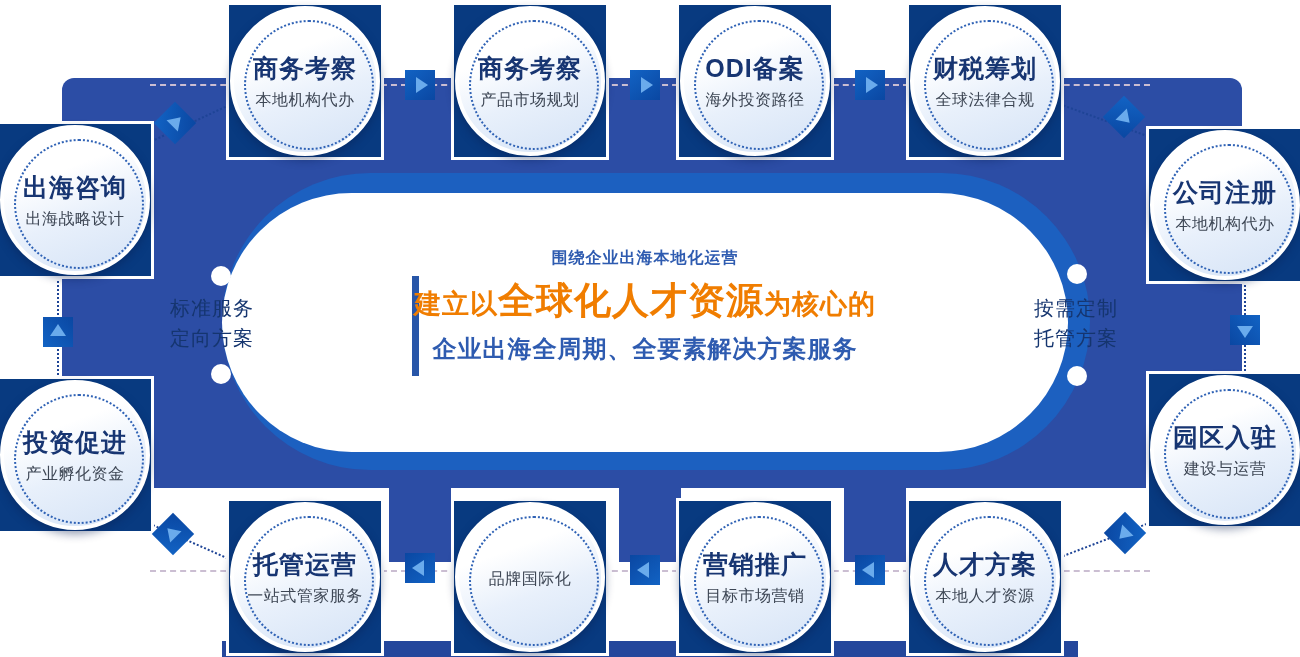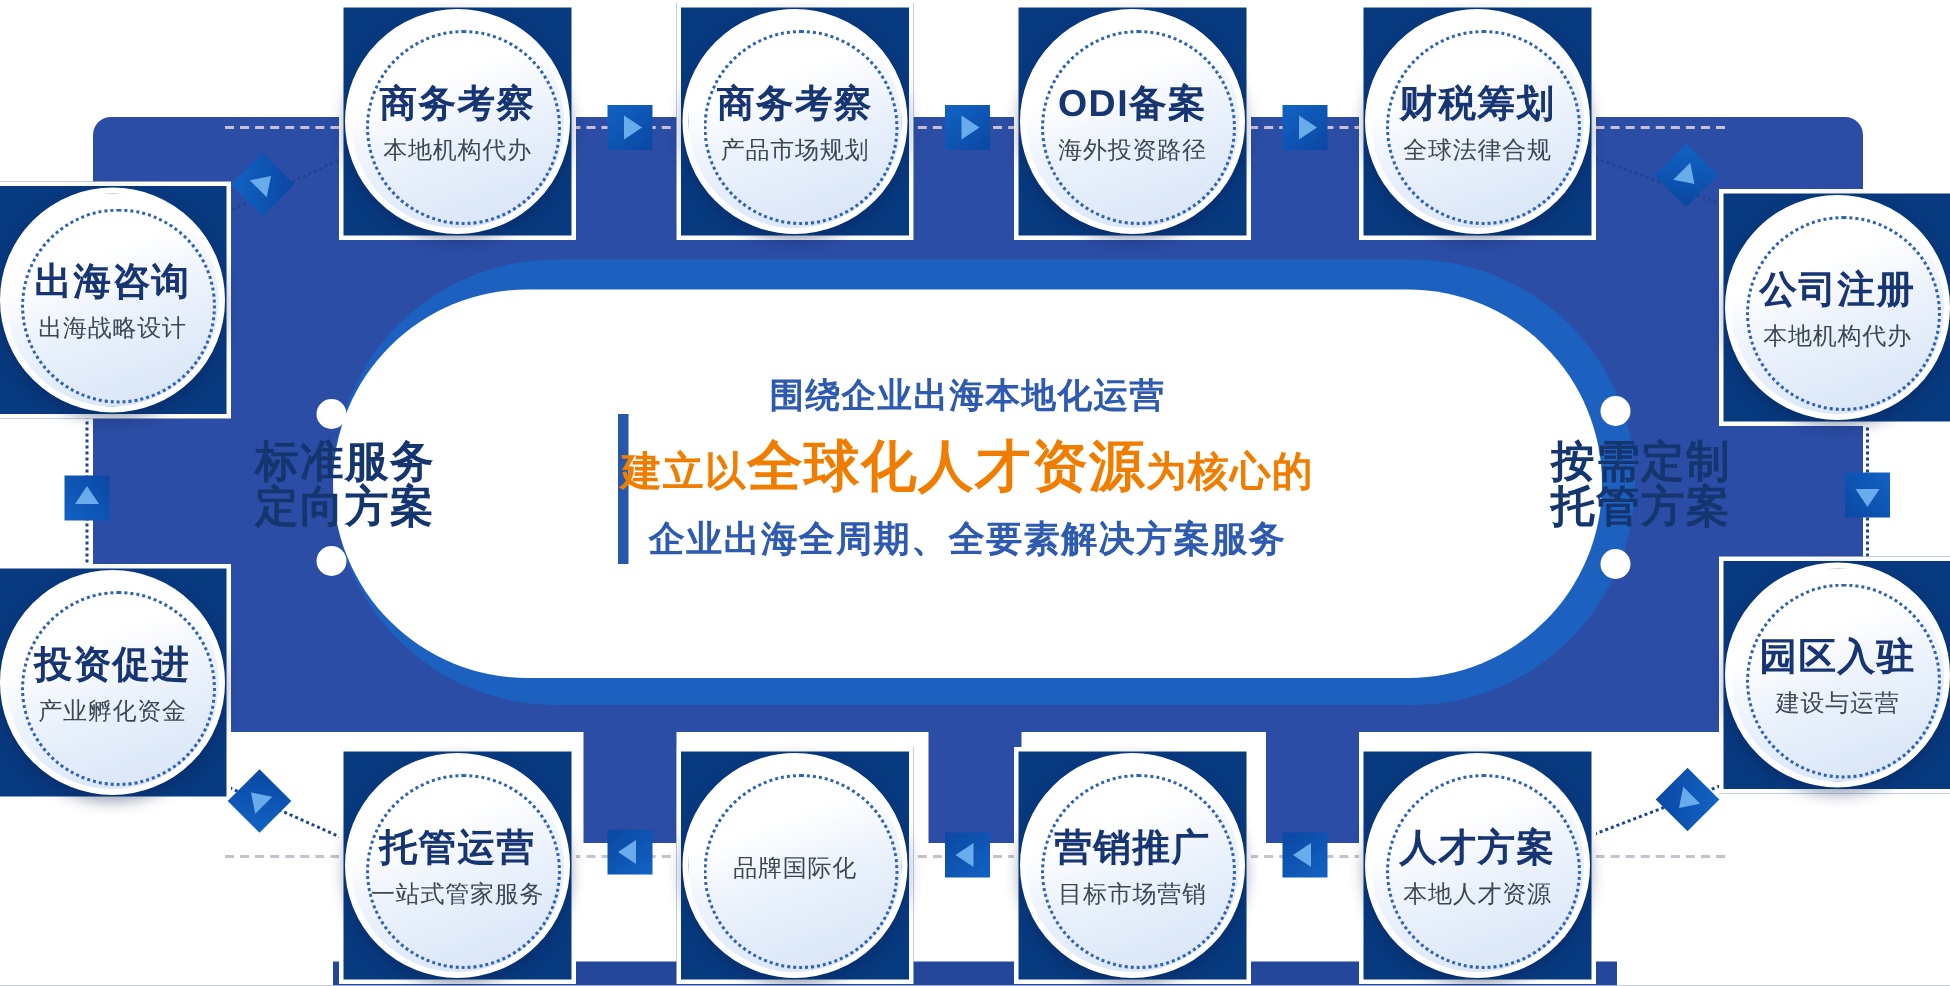--- a/index.html
+++ b/index.html
@@ -11,31 +11,31 @@
     background:#2c4da5;border-radius:12px;z-index:1;}
   .tab{position:absolute;width:62px;height:82px;background:#2c4da5;z-index:1;}
   .bottom-bar{position:absolute;left:222px;top:641px;width:856px;height:16px;background:#24479c;z-index:1;}
   .bright-stadium{position:absolute;left:222px;top:173px;width:868px;height:297px;
     border-radius:149px;background:#1c60c0;z-index:2;}
   .white-stadium{position:absolute;left:222px;top:193px;width:846px;height:259px;
     border-radius:130px;background:#ffffff;z-index:3;}
 
   
   .center-copy{position:absolute;left:262px;top:248px;width:766px;text-align:center;z-index:4;}
-  .center-line1{font-size:23px;font-weight:bold;color:#2e5bb0;letter-spacing:1px;}
+  .center-line1{font-size:16px;font-weight:bold;color:#2e5bb0;letter-spacing:1px;}
   .center-line2{margin-top:7px;font-size:27px;font-weight:bold;color:#f07d00;letter-spacing:1px;}
   .center-line2 .hl{font-size:37px;font-weight:700;}
   .center-line3{margin-top:7px;font-size:24px;font-weight:bold;color:#2e5bb0;letter-spacing:1px;}
   .vbar{position:absolute;left:412px;top:276px;width:7px;height:100px;background:#2856a8;z-index:4;}
 
   
   .dot{position:absolute;width:20px;height:20px;border-radius:50%;background:#fff;z-index:5;}
 
   
-  .side-label{position:absolute;z-index:5;font-size:29px;font-weight:bold;color:#15356f;
+  .side-label{position:absolute;z-index:5;font-size:20px;font-weight:normal;color:#15356f;
     line-height:30px;letter-spacing:1px;white-space:nowrap;}
 
   
   .dash-row{position:absolute;height:0;border-top:2px dashed #cbbed2;z-index:4;}
   .dot-col{position:absolute;width:0;border-left:2px dotted #1e4496;z-index:4;}
   .dot-diag{position:absolute;height:0;border-top:2px dotted #1e4496;transform-origin:left center;z-index:4;}
 
   
   .node{position:absolute;width:158px;height:158px;z-index:6;}
   .node .square{position:absolute;left:0;top:0;width:158px;height:158px;box-sizing:border-box;

